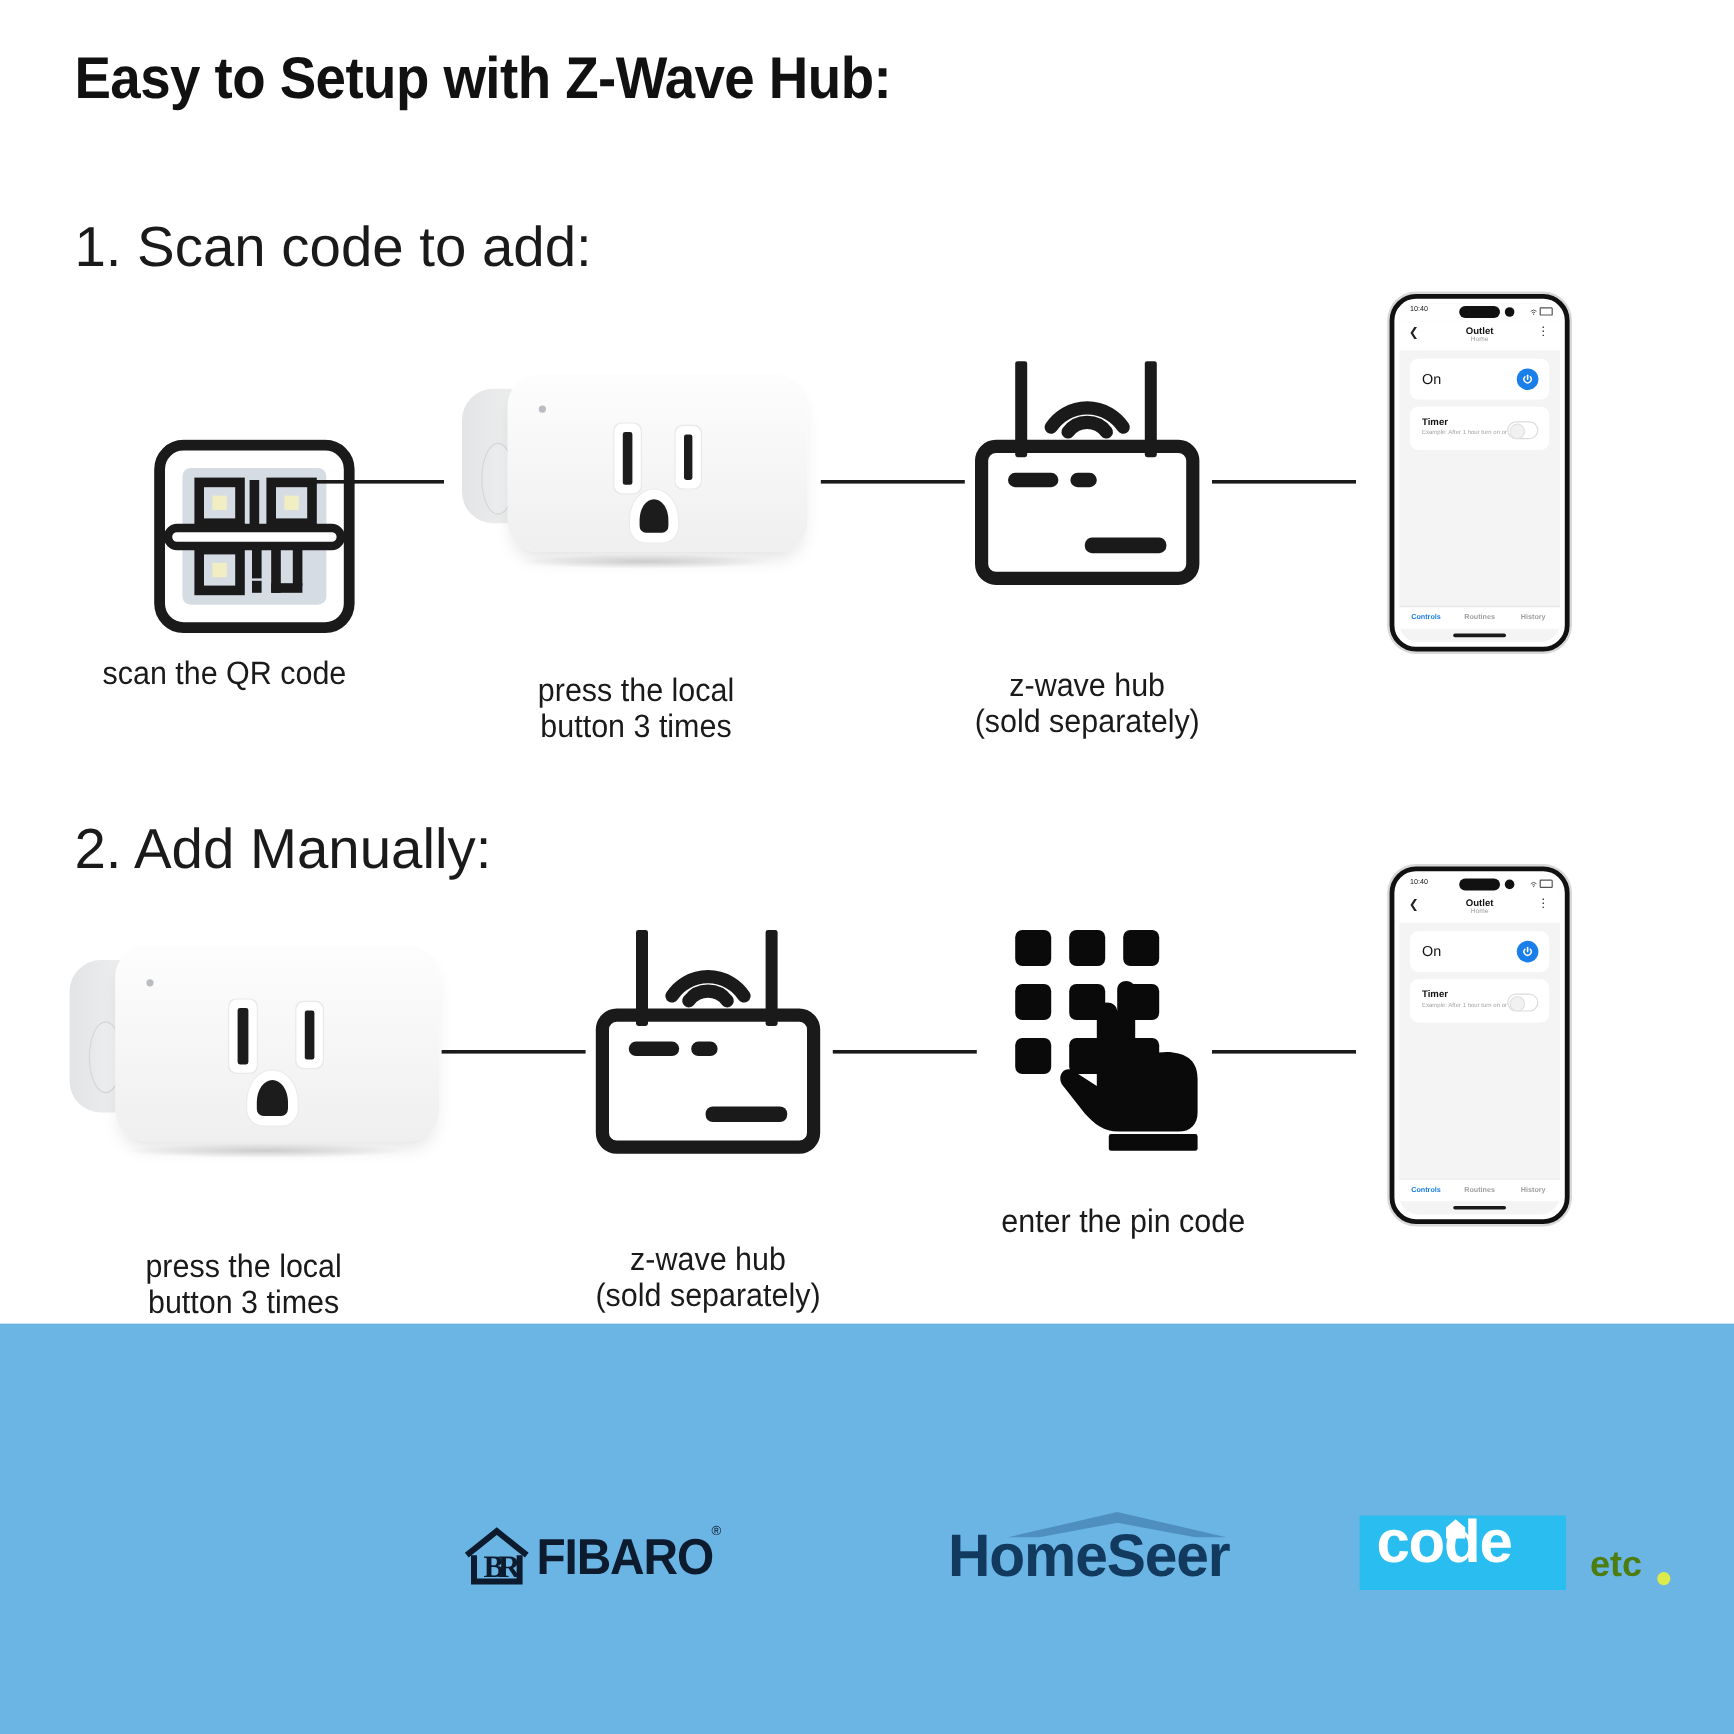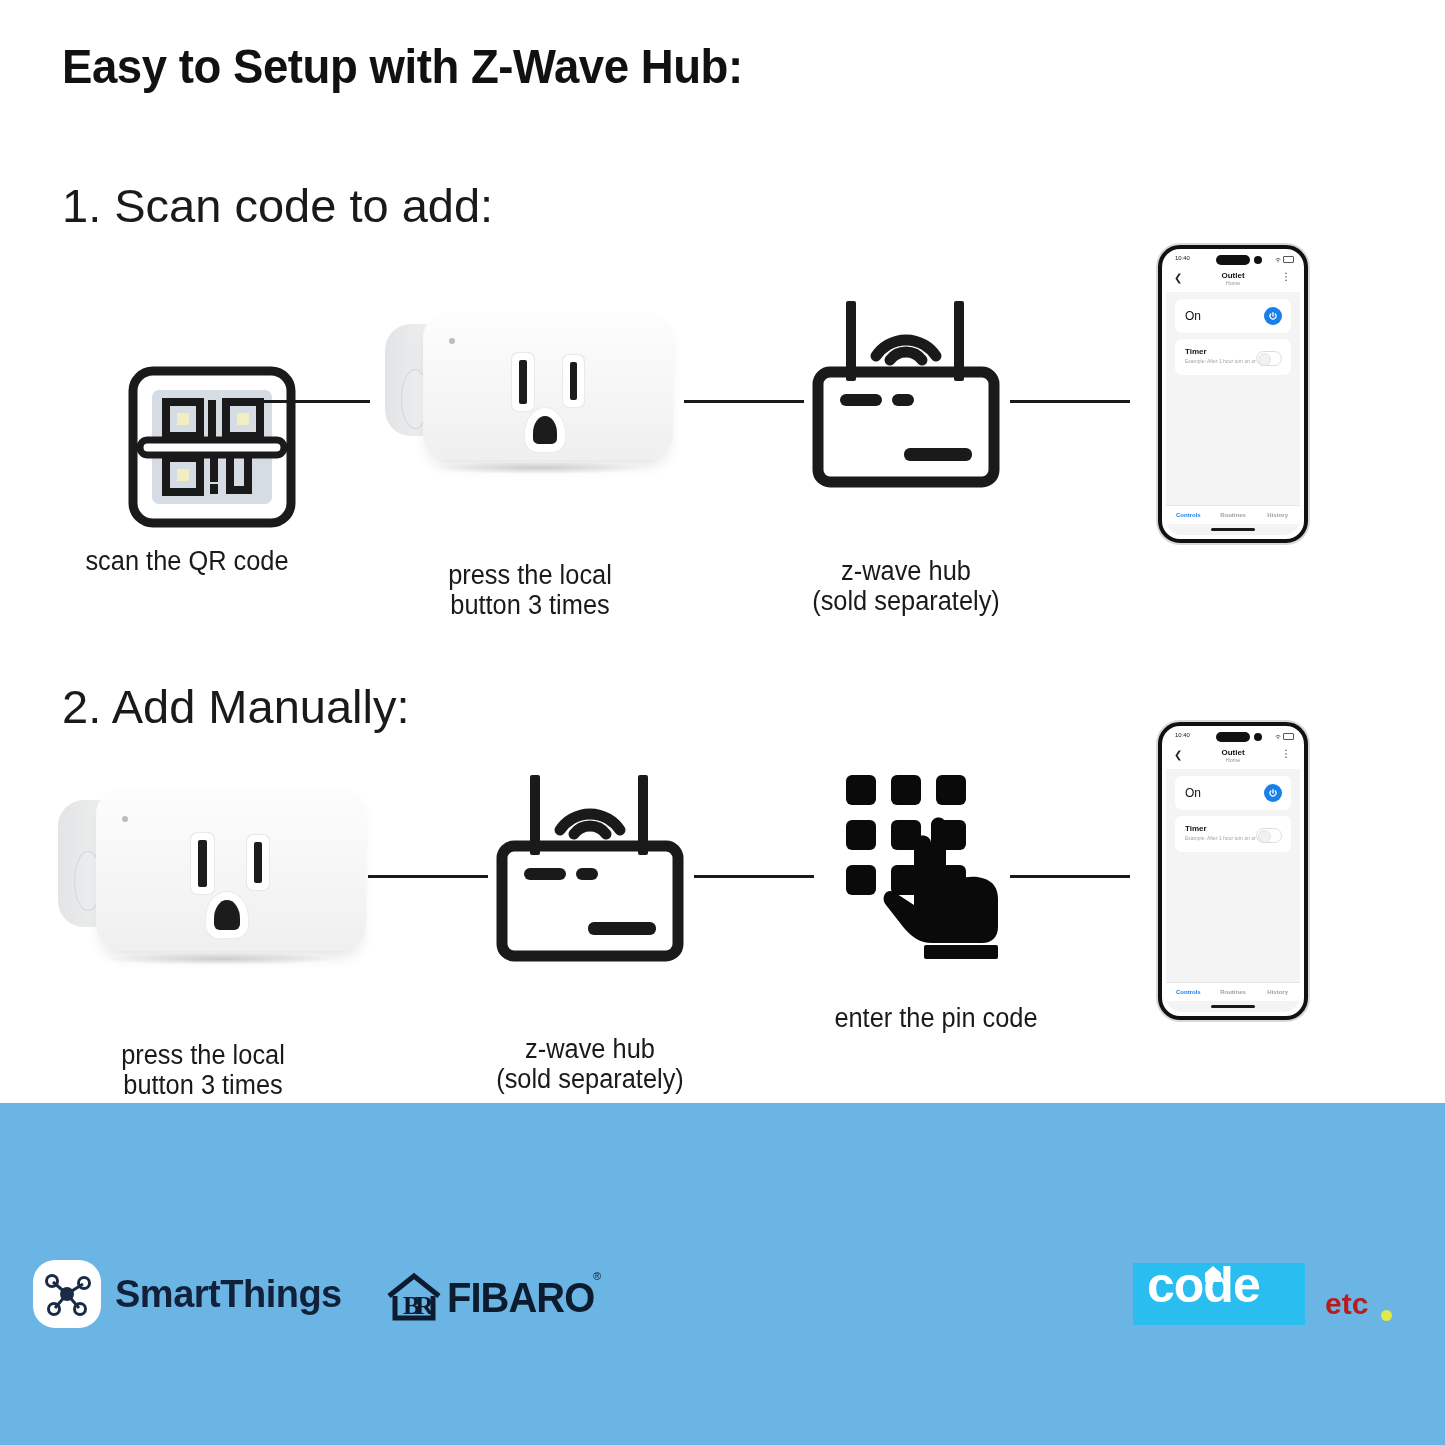--- a/index.html
+++ b/index.html
@@ -243,21 +243,21 @@
   
   .wink-box{
     position:absolute;left:0;top:6px;width:172px;height:62px;background:#29bdf0;
   }
   .wink-word{
     position:absolute;left:14px;top:3px;font-size:50px;font-weight:700;
     color:#ffffff;letter-spacing:-1px;line-height:1;white-space:nowrap;
   }
   .etc-word{
     position:absolute;left:192px;top:30px;font-size:30px;font-weight:700;
-    color:#b91c1c;white-space:nowrap;
+    color:#4d7c0f;white-space:nowrap;
   }
   .etc-dot{
     position:absolute;left:248px;top:53px;width:11px;height:11px;border-radius:50%;
     background:#ddea4b;
   }
 </style>
 </head>
 <body>
 
 <div class="page">
@@ -488,53 +488,41 @@
           <div class="ph-home"></div>
         </div>
       </div>
     </div>
   </div>
 
   <div class="band"></div>
 
   <div class="logos">
 
-    <div class="logo" style="left:33px;top:0px;width:320px;height:90px;">
-      <div class="st-badge">
-        <svg width="68" height="68" viewBox="0 0 68 68">
-          <g stroke="#1b2b45" stroke-width="3" fill="none">
-            <line x1="34" y1="34" x2="20" y2="22"></line>
-            <line x1="34" y1="34" x2="50" y2="24"></line>
-            <line x1="34" y1="34" x2="22" y2="48"></line>
-            <line x1="34" y1="34" x2="46" y2="48"></line>
-          </g>
-          <circle cx="34" cy="34" r="7" fill="#1b2b45"></circle>
-          <circle cx="19" cy="21" r="5.5" fill="none" stroke="#1b2b45" stroke-width="3"></circle>
-          <circle cx="51" cy="23" r="5.5" fill="none" stroke="#1b2b45" stroke-width="3"></circle>
-          <circle cx="21" cy="49" r="5.5" fill="none" stroke="#1b2b45" stroke-width="3"></circle>
-          <circle cx="47" cy="49" r="5.5" fill="none" stroke="#1b2b45" stroke-width="3"></circle>
-        </svg>
-      </div>
-      <div class="st-word">SmartThings</div>
-    </div>
 
     <div class="logo" style="left:385px;top:5px;width:200px;height:80px;">
       <svg width="58" height="52" viewBox="0 0 58 52" style="position:absolute;left:0;top:10px;">
         <path d="M4 26 L29 6 L54 26" fill="none" stroke="#0d1b2e" stroke-width="5"></path>
         <path d="M10 26 L10 48 L48 48 L48 26" fill="none" stroke="#0d1b2e" stroke-width="5"></path>
         <text x="18" y="44" font-family="Liberation Serif, serif" font-size="26" font-weight="700" fill="#0d1b2e">B</text>
         <text x="30" y="44" font-family="Liberation Serif, serif" font-size="26" font-weight="700" fill="#0d1b2e">R</text>
       </svg>
       <div style="position:absolute;left:62px;top:0;">
         <div class="fib-word" style="position:relative;left:0;top:14px;">FIBARO</div>
         <div class="fib-reg" style="position:absolute;left:146px;top:10px;">®</div>
       </div>
     </div>
 
 
+    <div class="logo" style="left:790px;top:2px;width:310px;height:80px;">
+      <svg width="190" height="26" viewBox="0 0 190 26" style="position:absolute;left:46px;top:0px;">
+        <path d="M4 24 L95 3 L186 24 L160 24 L95 12 L30 24 Z" fill="#4f8fbf"></path>
+      </svg>
+      <div class="hs-word">HomeSeer</div>
+    </div>
 
     <div class="logo" style="left:1133px;top:2px;width:290px;height:90px;">
       <div class="wink-box"></div>
       <div class="wink-word">code</div>
       <svg width="18" height="18" viewBox="0 0 18 18" style="position:absolute;left:71px;top:8px;">
         <polygon points="9,1 17,8 17,17 1,17 1,8" fill="#ffffff"></polygon>
       </svg>
       <div class="etc-word">etc</div>
       <div class="etc-dot"></div>
     </div>

